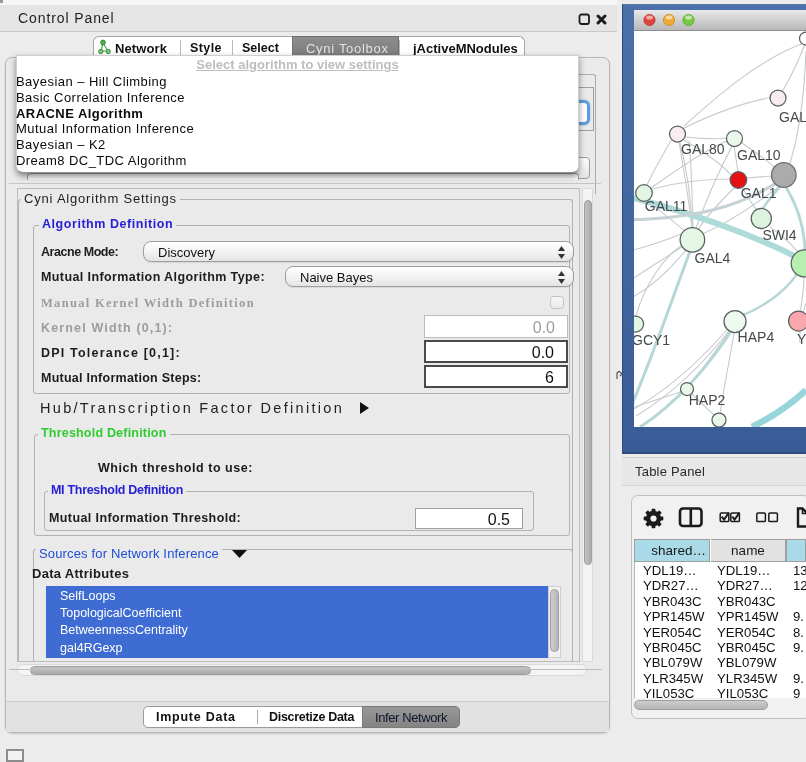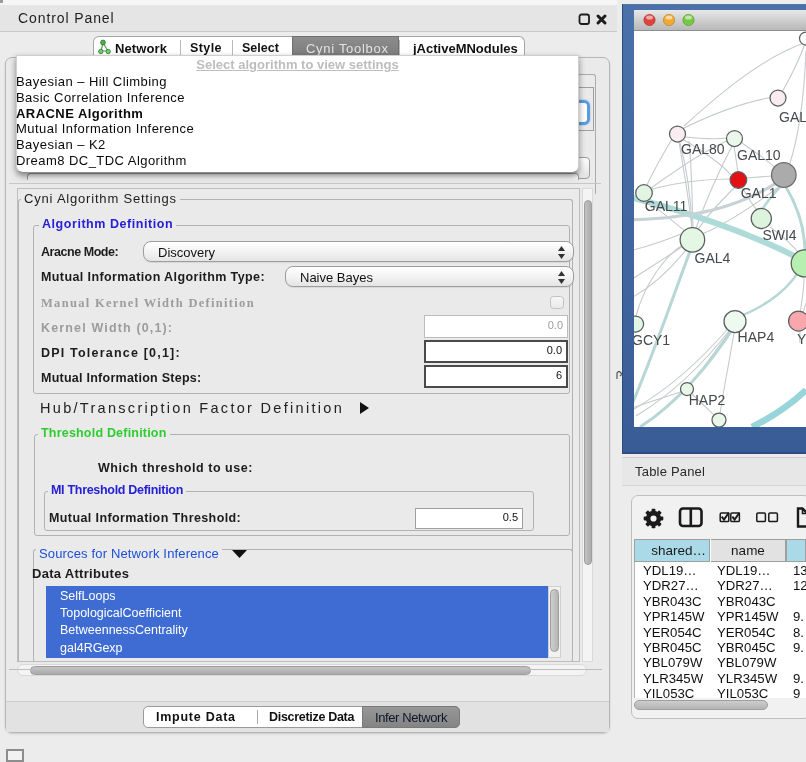--- a/index.html
+++ b/index.html
@@ -5,21 +5,21 @@
 * { margin:0; padding:0; box-sizing:border-box; }
 html,body { width:806px; height:762px; overflow:hidden; background:#ececec; font-family:"Liberation Sans", sans-serif; }
 .abs { position:absolute; }
 #stage { position:relative; width:806px; height:644px; }
 .bold { font-weight:bold; }
 .lbl { font-weight:bold; font-size:12.5px; color:#1c1c1c; letter-spacing:0.4px; }
 .dis { color:#9c9c9c; }
 .combo { background:linear-gradient(#ffffff,#f2f2f2 55%,#e4e4e4); border:1px solid #9d9d9d; border-radius:8px; box-shadow:0 1px 1px rgba(0,0,0,0.08);margin-left:8px; }
 .combo .ctext { position:absolute; left:14px; top:3px; font-size:13px; color:#111; }
 .field { background:#fff; border:1px solid #b7b7b7; }
-.fval { position:absolute; right:4px; top:3px; font-size:11px; color:#111; }
+.fval { position:absolute; right:12px; top:3px; font-size:16px; color:#111; }
 .gbox { border:1px solid #b2b2b2; border-radius:3px; }
 .gtitle { position:absolute; top:-8px; background:#eaeaea; padding:0 3px; font-size:12.5px; letter-spacing:0.2px; }
 </style>
 </head>
 <body>
 <div id="stage">
 
   <div class="abs" style="left:0;top:0;width:617px;height:5px;background:#f6f6f6;"></div>
   <div class="abs" style="left:0;top:0;width:3px;height:3px;background:#9a9a9a;"></div>
   <div class="abs" style="left:0;top:5px;width:617px;height:27px;background:#e5e5e5;border-bottom:1px solid #c9c9c9;"></div>

